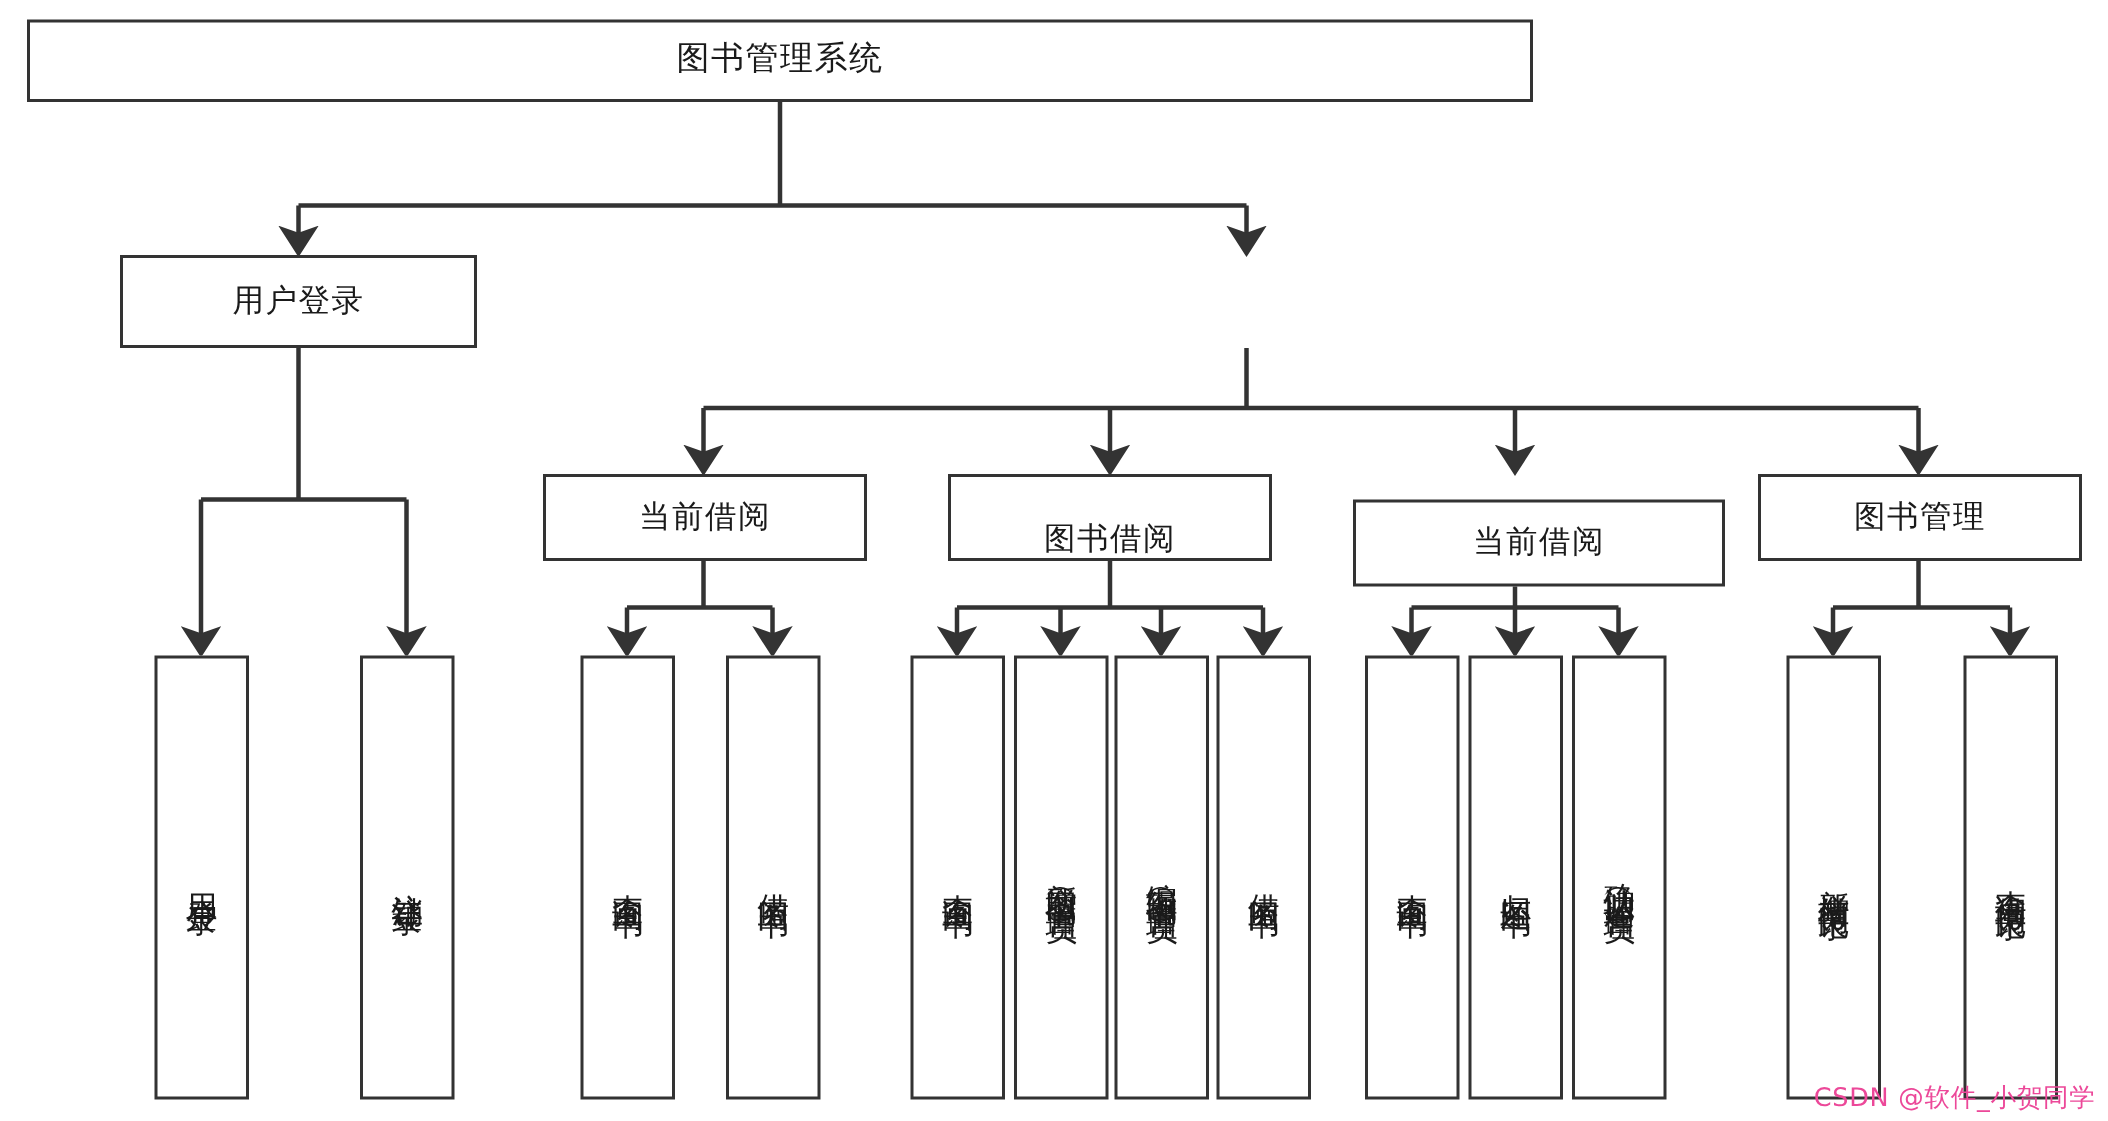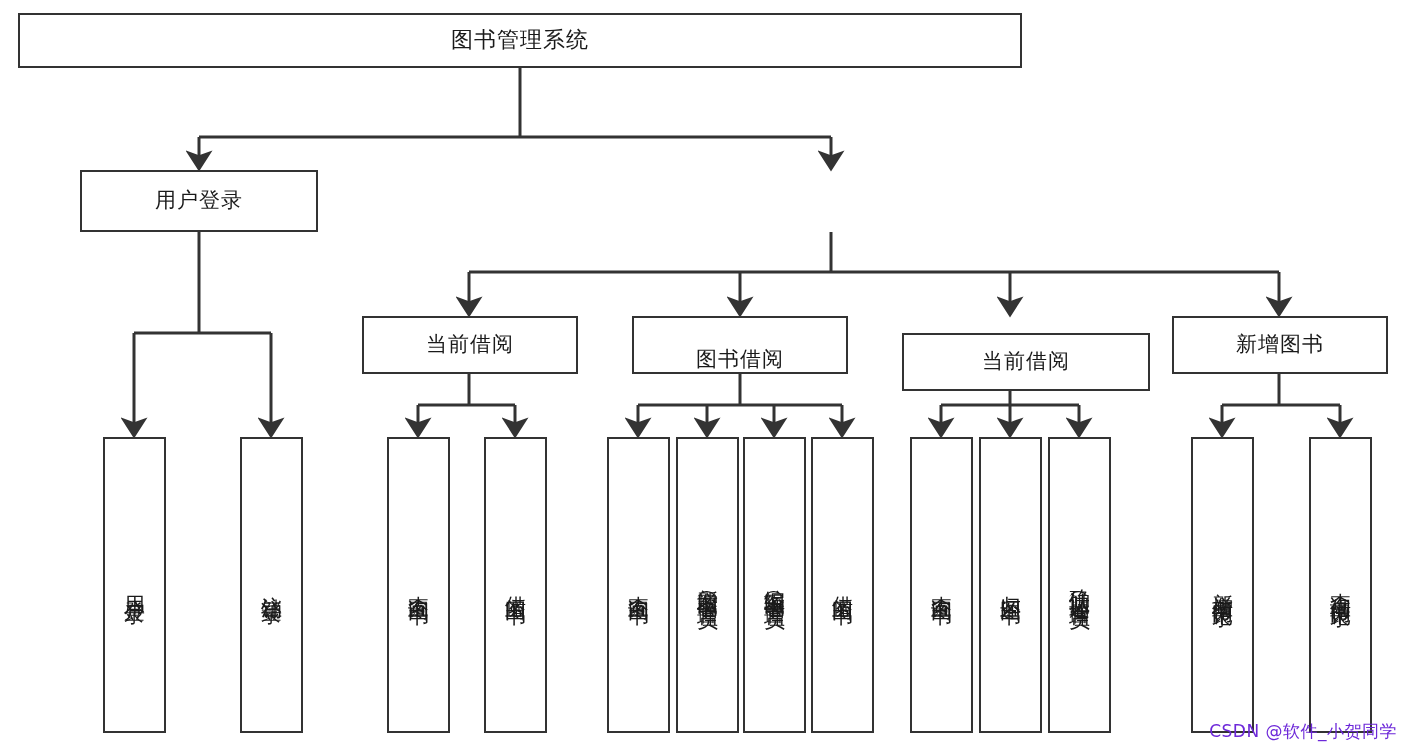--- a/index.html
+++ b/index.html
@@ -59,21 +59,21 @@
   }
   .node.vertical .label {
     writing-mode: vertical-rl;
     text-orientation: upright;
   }
   #watermark {
     position: absolute;
     right: 8px;
     bottom: 4px;
     font-size: 17px;
-    color: #6d28d9;
+    color: #ec4899;
     letter-spacing: 0.5px;
     white-space: nowrap;
   }
 </style>
 </head>
 <body>
 
 <div id="canvas">
 
   <svg id="connectors" viewBox="0 0 1405 747">
@@ -137,21 +137,21 @@
   <div class="node horizontal" style="left:362px; top:316px; width:216px; height:58px;">
     <span class="label">当前借阅</span>
   </div>
   <div class="node horizontal" style="left:632px; top:316px; width:216px; height:58px;align-items:flex-end;">
     <span class="label">图书借阅</span>
   </div>
   <div class="node horizontal" style="left:902px; top:333px; width:248px; height:58px;">
     <span class="label">当前借阅</span>
   </div>
   <div class="node horizontal" style="left:1172px; top:316px; width:216px; height:58px;">
-    <span class="label">新增图书</span>
+    <span class="label">图书管理</span>
   </div>
 
   <div class="node vertical" style="left:103px; top:437px; width:63px; height:296px;">
     <span class="label">用户登录</span>
   </div>
   <div class="node vertical" style="left:240px; top:437px; width:63px; height:296px;">
     <span class="label">注销登录</span>
   </div>
 
   <div class="node vertical" style="left:387px; top:437px; width:63px; height:296px;">

